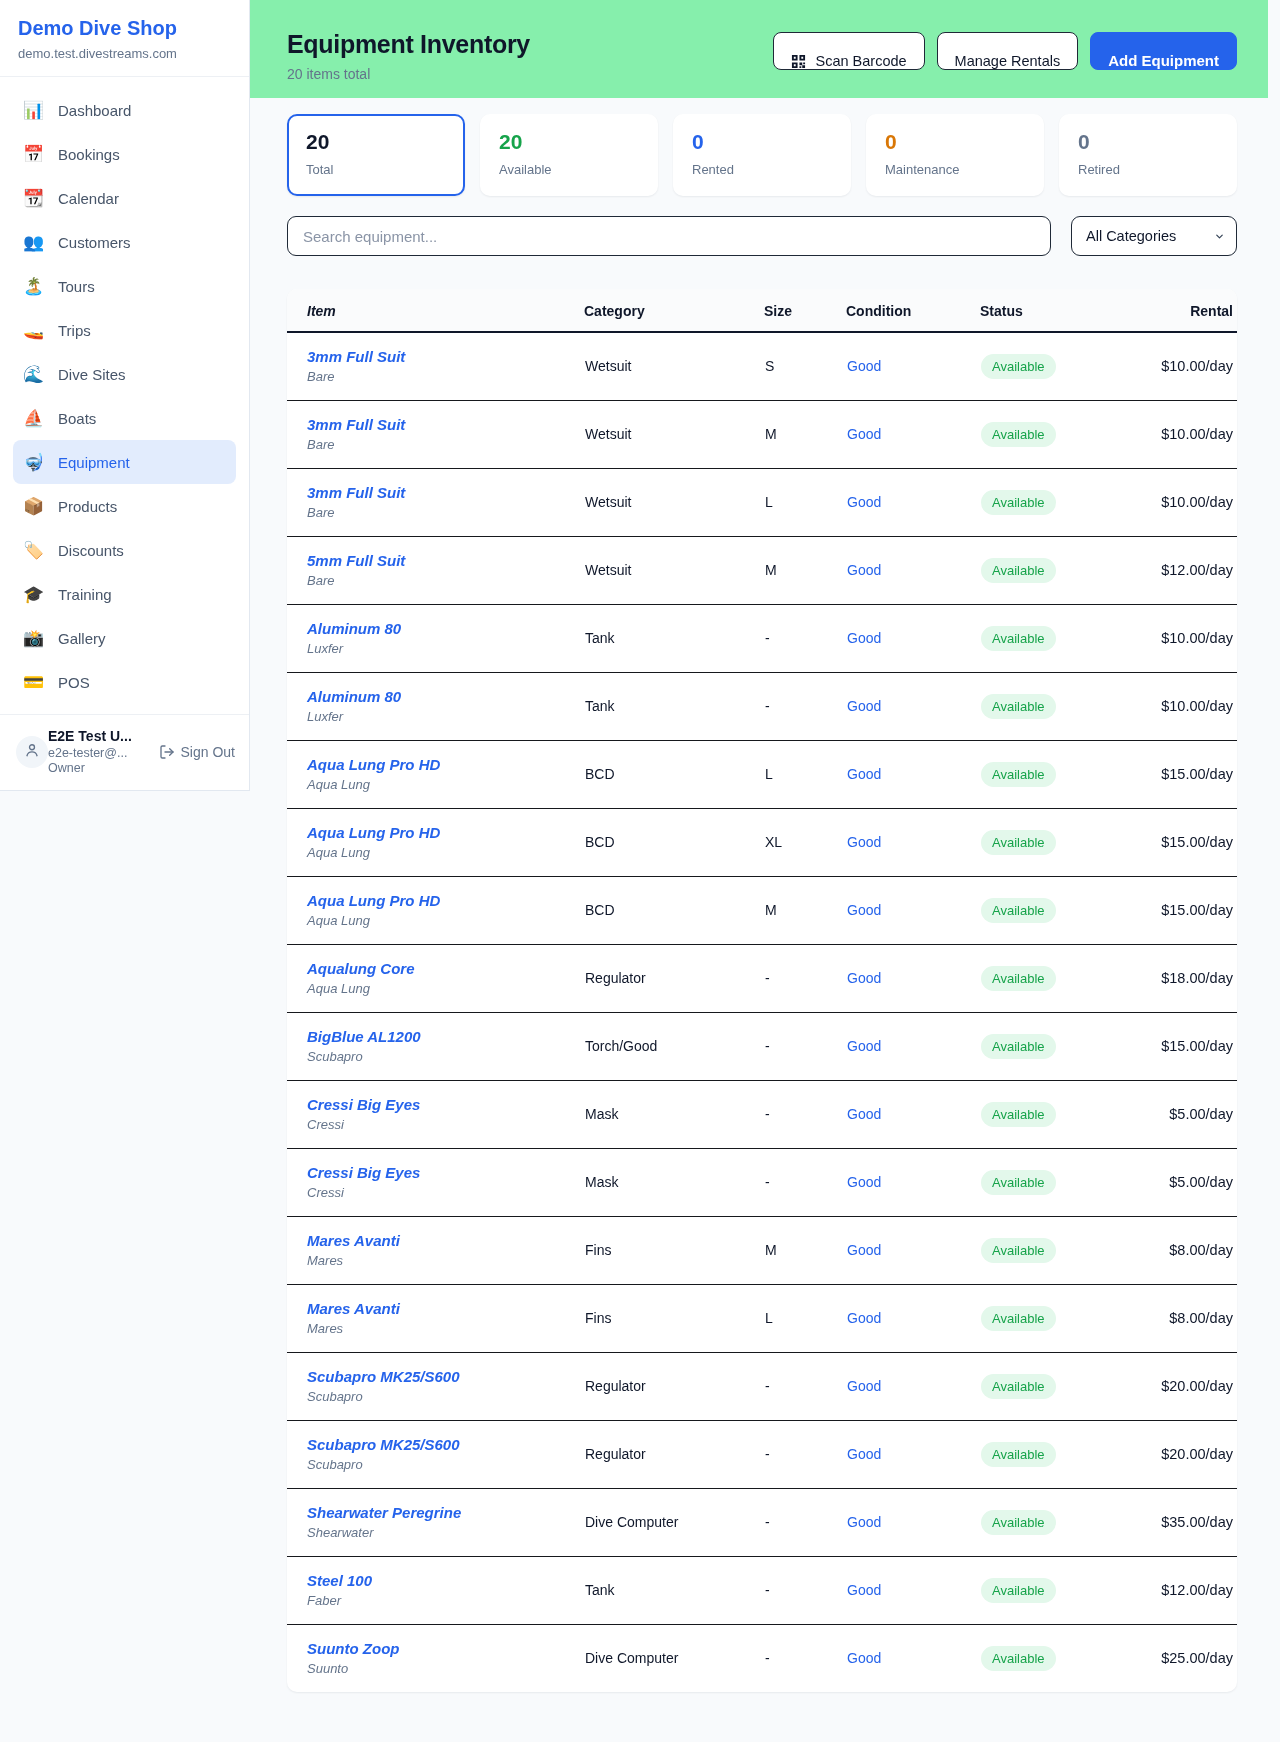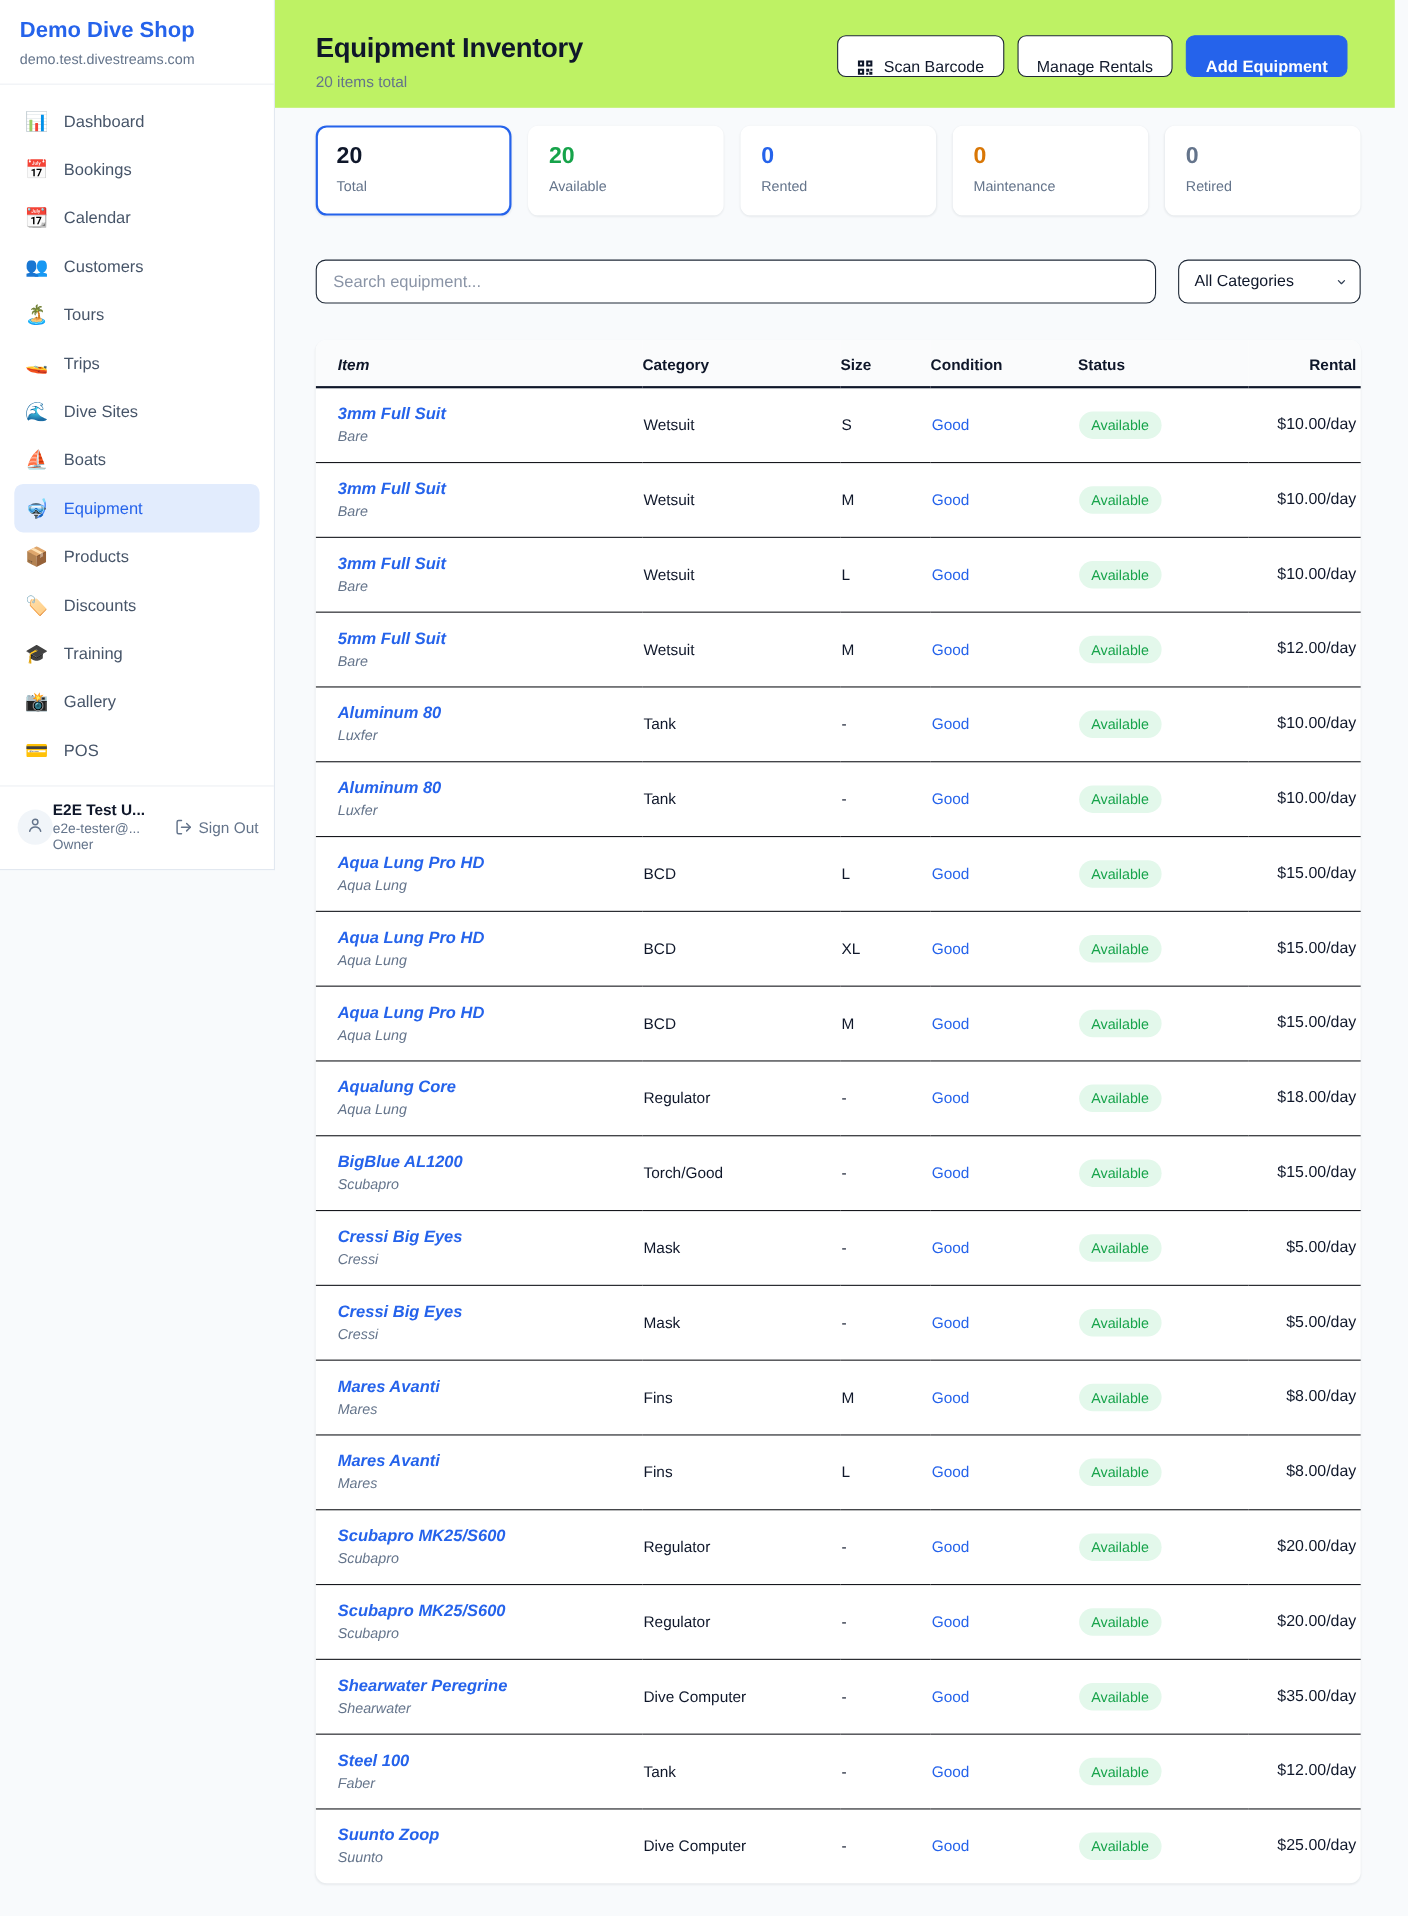--- a/index.html
+++ b/index.html
@@ -42,23 +42,23 @@
   .user-email, .user-role { font-size:12.5px; color:#64748b; white-space:nowrap; }
   .signout {
     display:flex; align-items:center; gap:6px; color:#64748b;
     font-size:14px; cursor:pointer; white-space:nowrap; background:none; border:none;
     font-family:inherit; padding:0;
   }
 
   
   .main { flex:1; min-width:0; }
   .main-header {
-    background:#bef264;
+    background:#86efac;
     display:flex; justify-content:space-between; align-items:flex-start;
-    padding:30px 43px 16px 37px;
+    padding:30px 31px 16px 37px;
   }
   .page-title { font-size:25px; font-weight:700; letter-spacing:-0.3px; }
   .page-sub { color:#64748b; font-size:14px; margin-top:7px; }
   .header-actions { display:flex; gap:12px; padding-top:2px; }
   .btn {
     height:38px; display:inline-flex; align-items:flex-end; gap:9px;
     padding:0 17px; border-radius:8px; font-size:14.5px;
     background:#fff; border:1px solid #1f2937; color:#0f172a;
     cursor:pointer; font-family:inherit;
   }
@@ -69,21 +69,21 @@
   .stats { display:flex; gap:15px; }
   .stat {
     flex:1; background:#fff; border-radius:10px; padding:14px 17px;
     box-shadow:0 1px 2px rgba(15,23,42,.07); border:2px solid transparent;
     height:82px; cursor:pointer;
   }
   .stat.active { border-color:#2563eb; }
   .stat-value { font-size:21px; font-weight:700; }
   .stat-label { font-size:13px; color:#64748b; margin-top:8px; }
 
-  .filters { display:flex; gap:20px; margin-top:40px; }
+  .filters { display:flex; gap:20px; margin-top:20px; }
   .search {
     flex:1; height:40px; border:1.5px solid #1f2937; border-radius:9px;
     padding:0 15px; font-size:15px; background:#fff; color:#0f172a; font-family:inherit;
   }
   .search::placeholder { color:#8a94a6; }
   .select {
     width:166px; height:40px; border:1.5px solid #1f2937; border-radius:9px;
     background:#fff; display:flex; align-items:center; justify-content:space-between;
     padding:0 11px 0 14px; font-size:14.5px; cursor:pointer;
   }

